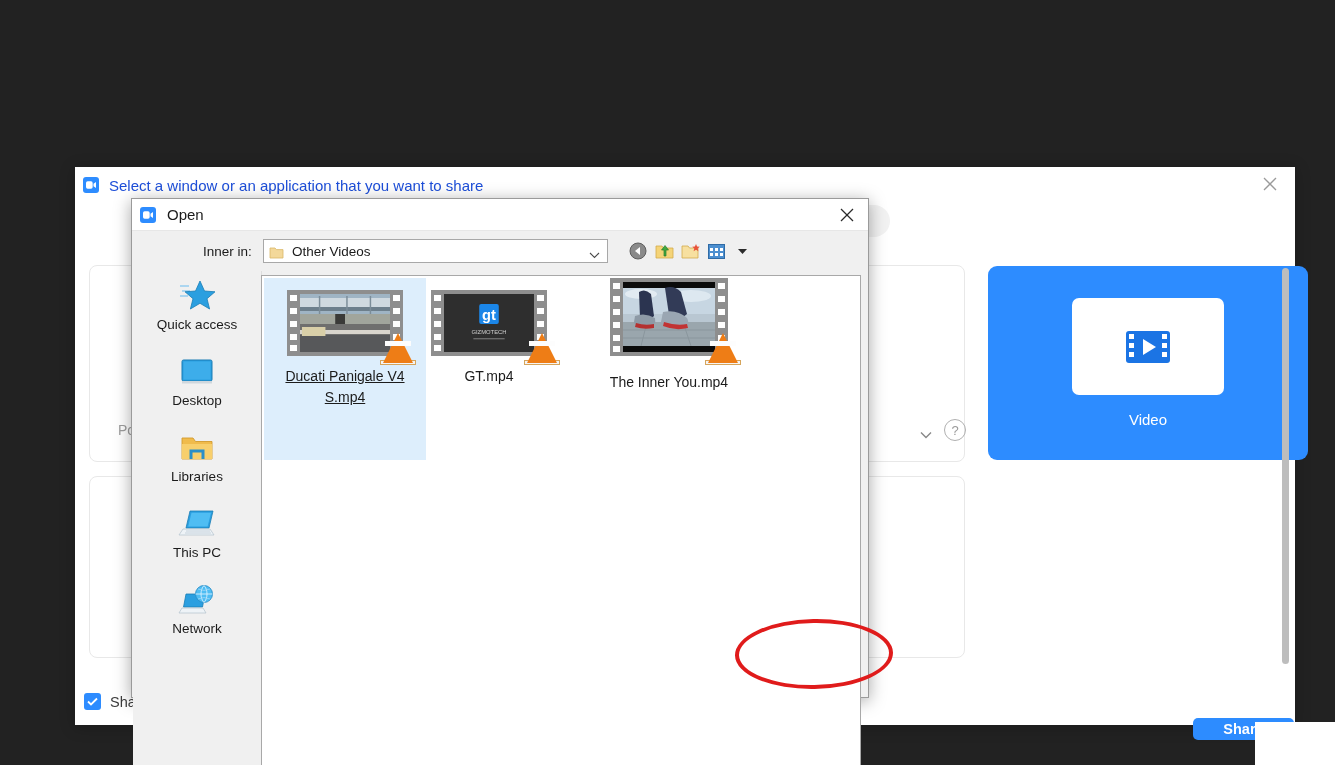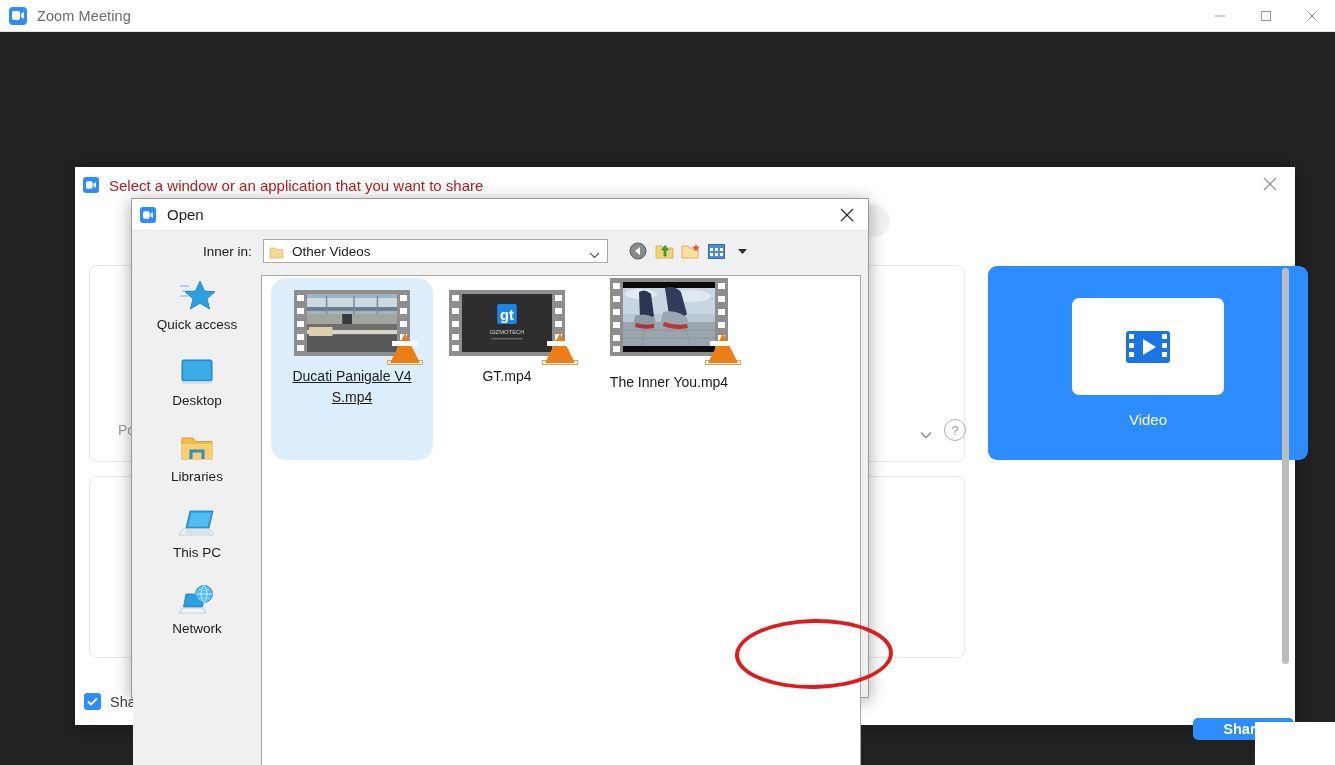--- a/index.html
+++ b/index.html
@@ -76,21 +76,21 @@
   .share-header-icon {
     width: 16px; height: 16px;
     border-radius: 3px;
     background: #2d8cff;
     display: flex; align-items: center; justify-content: center;
     flex: none;
   }
   .share-header-title {
     margin-left: 10px;
     font-size: 15px;
-    color: #b91c1c;
+    color: #1d4ed8;
   }
   .share-close {
     position: absolute;
     right: 14px; top: 8px;
     width: 20px; height: 20px;
     color: #9a9a9a;
   }
 
   
   .tabs-pill {
@@ -430,48 +430,20 @@
     border-radius: 50%;
     pointer-events: none;
     transform: rotate(-1deg);
   }
 </style>
 </head>
 <body>
 
 <div id="root">
 
-  <div class="os-titlebar">
-    <span class="os-title-icon">
-      <svg width="12" height="9" viewBox="0 0 12 9">
-          <rect x="0" y="0" width="8" height="9" rx="2" fill="#fff"></rect>
-          <path d="M9 3 L12 1 L12 8 L9 6 Z" fill="#fff"></path>
-        </svg>
-    </span>
-    <span class="os-title-text">Zoom Meeting</span>
-
-    <div class="os-win-controls">
-      <div class="os-btn">
-        <svg width="12" height="12" viewBox="0 0 12 12">
-            <line x1="1" y1="6" x2="11" y2="6" stroke="currentColor" stroke-width="1"></line>
-          </svg>
-      </div>
-      <div class="os-btn">
-        <svg width="12" height="12" viewBox="0 0 12 12">
-            <rect x="1.5" y="1.5" width="9" height="9" fill="none" stroke="currentColor" stroke-width="1"></rect>
-          </svg>
-      </div>
-      <div class="os-btn">
-        <svg width="12" height="12" viewBox="0 0 12 12">
-            <line x1="1.5" y1="1.5" x2="10.5" y2="10.5" stroke="currentColor" stroke-width="1"></line>
-            <line x1="10.5" y1="1.5" x2="1.5" y2="10.5" stroke="currentColor" stroke-width="1"></line>
-          </svg>
-      </div>
-    </div>
-  </div>
 
   <div class="share-window">
     <div class="share-header">
       <span class="share-header-icon">
         <svg width="10" height="8" viewBox="0 0 12 9">
             <rect x="0" y="0" width="8" height="9" rx="2" fill="#fff"></rect>
             <path d="M9 3 L12 1 L12 8 L9 6 Z" fill="#fff"></path>
           </svg>
       </span>
       <span class="share-header-title">Select a window or an application that you want to share</span>
@@ -672,21 +644,21 @@
             <path d="M18.5 10 h17 M27 1.5 c-4 4 -4 13 0 17 M27 1.5 c4 4 4 13 0 17" fill="none" stroke="#d8f0ff" stroke-width=".9"></path>
             <path d="M21 5 q6 3 12 0 M21 15 q6 -3 12 0" fill="none" stroke="#9fd8f7" stroke-width=".8"></path>
           </svg>
         </span>
         <span class="place-label">Network</span>
       </div>
     </div>
 
     <div class="file-list">
 
-      <div class="file-item selected" style="left:9px; top:2px;border-radius:15px;">
+      <div class="file-item selected" style="left:2px; top:2px;">
         <div class="film-wrap">
           <div class="film">
             <div class="film-inner">
               <svg width="100%" height="100%" viewBox="0 0 92 58" preserveAspectRatio="none">
                 <rect x="0" y="0" width="92" height="20" fill="#9fb4c4"></rect>
                 <rect x="0" y="4" width="92" height="9" fill="#cfd9e0"></rect>
                 <rect x="0" y="13" width="92" height="4" fill="#6d7f8c"></rect>
                 <rect x="0" y="20" width="92" height="10" fill="#a1a59c"></rect>
                 <rect x="0" y="30" width="92" height="28" fill="#6f6f6e"></rect>
                 <rect x="0" y="36" width="92" height="4" fill="#d8d4cc"></rect>
@@ -708,21 +680,21 @@
             <div class="perf" style="left:106px; top:31px;"></div>
             <div class="perf" style="left:106px; top:44px;"></div>
             <div class="perf" style="left:106px; top:55px;"></div>
           </div>
           <div class="vlc-base"></div>
           <div class="vlc-cone"></div>
         </div>
         <div class="file-name">Ducati Panigale V4 S.mp4</div>
       </div>
 
-      <div class="file-item" style="left:164px; top:2px;justify-content:space-between;">
+      <div class="file-item" style="left:146px; top:2px;justify-content:space-between;">
         <div class="film-wrap">
           <div class="film">
             <div class="film-inner" style="background:#2e2e2e;">
               <svg width="100%" height="100%" viewBox="0 0 92 58" preserveAspectRatio="none">
                 <rect x="0" y="0" width="92" height="58" fill="#2e2e2e"></rect>
                 <rect x="36" y="10" width="20" height="20" rx="2" fill="#1b86e8"></rect>
                 <text x="46" y="26" font-family="Liberation Sans, sans-serif" font-size="15" font-weight="bold" fill="#fff" text-anchor="middle">gt</text>
                 <text x="46" y="40" font-family="Liberation Sans, sans-serif" font-size="6" fill="#cfcfcf" text-anchor="middle">GIZMOTECH</text>
                 <rect x="30" y="44" width="32" height="1.4" fill="#6a6a6a"></rect>
               </svg>

